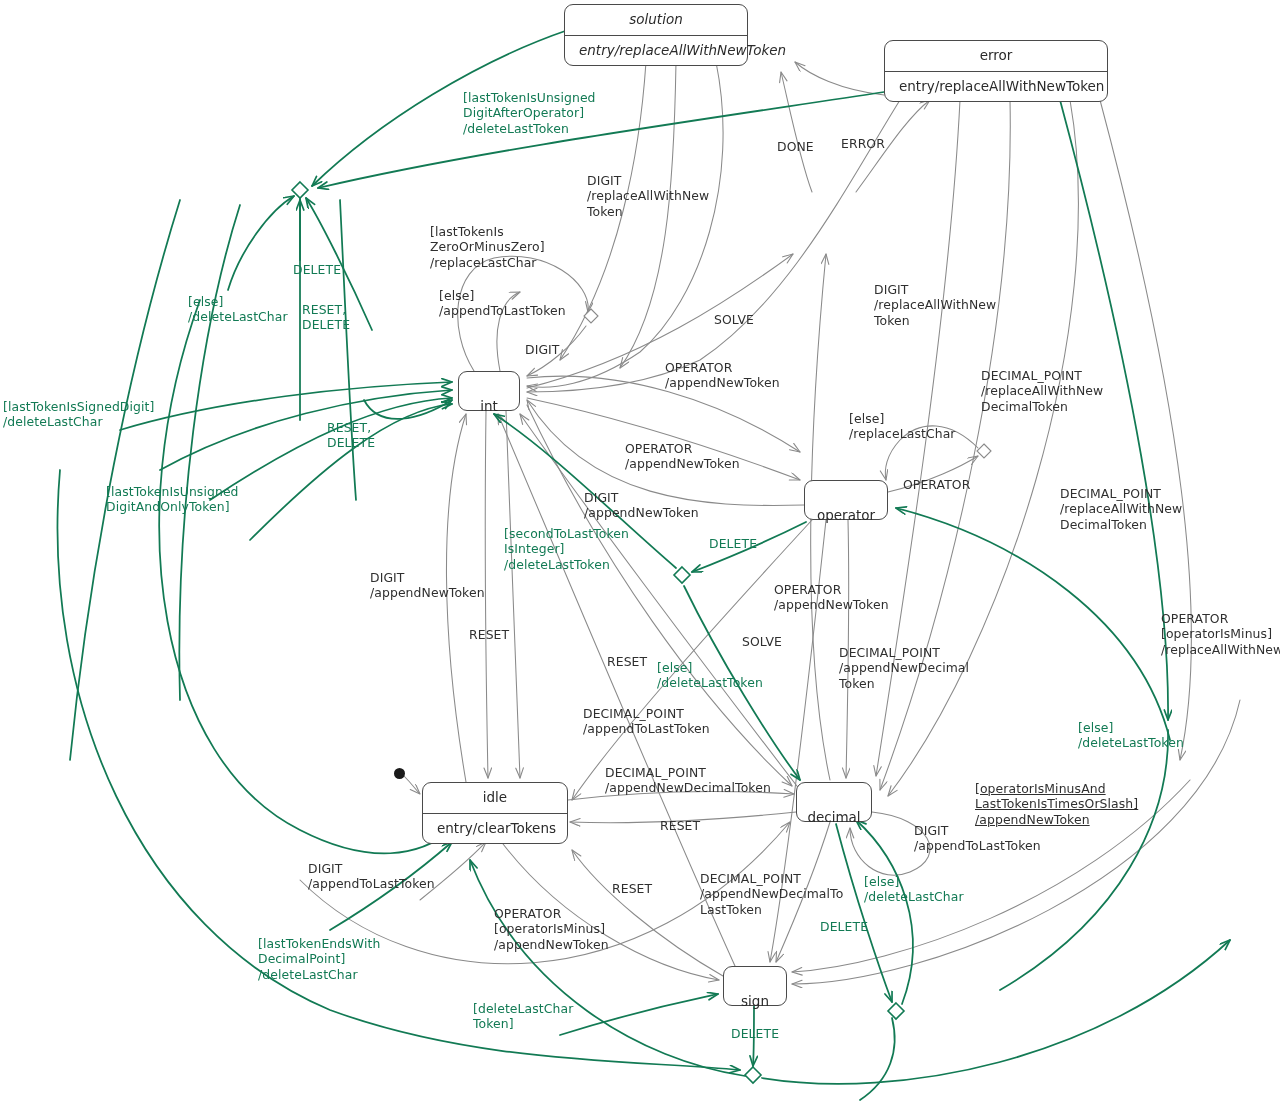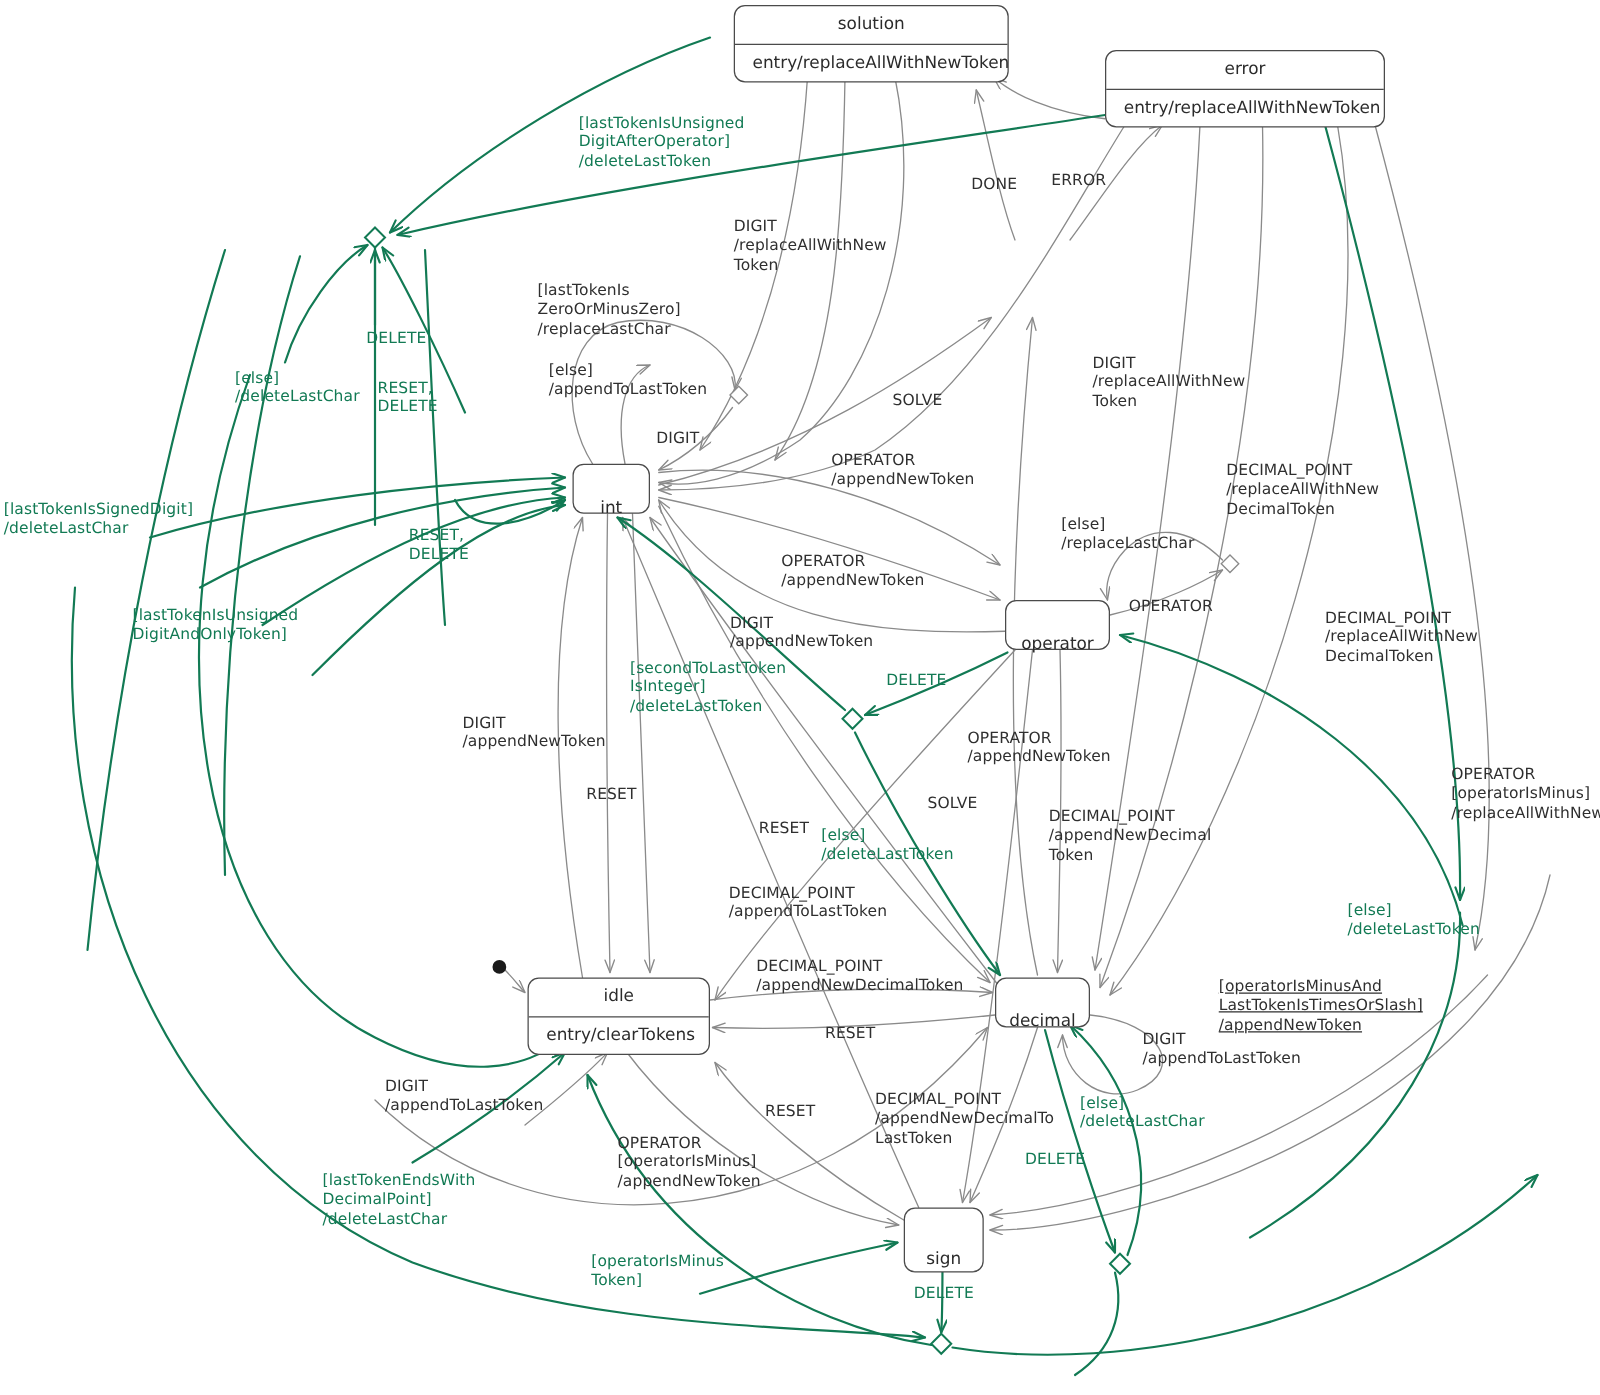--- a/index.html
+++ b/index.html
@@ -186,21 +186,21 @@
       <polygon points="753,1067 761,1075 753,1083 745,1075"></polygon>
     </g>
 
     <g fill="none" stroke="#8a8a8a" stroke-width="1.05" marker-end="url(#ag)">
       <path d="M404,776 C412,784 416,790 420,794"></path>
     </g>
   </svg>
 
   <div class="initdot" style="left:394px;top:768px;"></div>
 
-  <div class="state" style="left:587px;top:4px;width:220px;">
+  <div class="state" style="left:564px;top:4px;width:184px;font-style:italic;">
     <div class="nm">solution</div>
     <div class="div"></div>
     <div class="act">entry/replaceAllWithNewToken</div>
   </div>
 
   <div class="state" style="left:884px;top:40px;width:224px;">
     <div class="nm">error</div>
     <div class="div"></div>
     <div class="act">entry/replaceAllWithNewToken</div>
   </div>
@@ -217,21 +217,21 @@
   <div class="state" style="left:422px;top:782px;width:146px;">
     <div class="nm">idle</div>
     <div class="div"></div>
     <div class="act">entry/clearTokens</div>
   </div>
 
   <div class="state simple" style="left:796px;top:782px;width:76px;height:40px;">
     <div class="nm">decimal</div>
   </div>
 
-  <div class="state simple" style="left:723px;top:966px;width:64px;height:52px;">
+  <div class="state simple" style="left:723px;top:966px;width:64px;height:40px;">
     <div class="nm">sign</div>
   </div>
 
   <div id="labels">
       <div class="lbl g l" style="left: 463px; top: 90px;">[lastTokenIsUnsigned
 DigitAfterOperator]
 /deleteLastToken</div>
       <div class="lbl l" style="left: 777px; top: 139px;">DONE</div>
       <div class="lbl l" style="left: 841px; top: 136px;">ERROR</div>
       <div class="lbl l" style="left: 587px; top: 173px;">DIGIT
@@ -312,18 +312,18 @@
       <div class="lbl l" style="left: 308px; top: 861px;">DIGIT
 /appendToLastToken</div>
       <div class="lbl l" style="left: 612px; top: 881px;">RESET</div>
       <div class="lbl l" style="left: 494px; top: 906px;">OPERATOR
 [operatorIsMinus]
 /appendNewToken</div>
       <div class="lbl g l" style="left: 820px; top: 919px;">DELETE</div>
       <div class="lbl g l" style="left: 258px; top: 936px;">[lastTokenEndsWith
 DecimalPoint]
 /deleteLastChar</div>
-      <div class="lbl g l" style="left: 473px; top: 1001px;">[operatorIsMinus
+      <div class="lbl g l" style="left: 473px; top: 1001px;">[deleteLastChar
 Token]</div>
       <div class="lbl g l" style="left: 731px; top: 1026px;">DELETE</div>
     </div>
 
 </div>
 
 </body></html>

